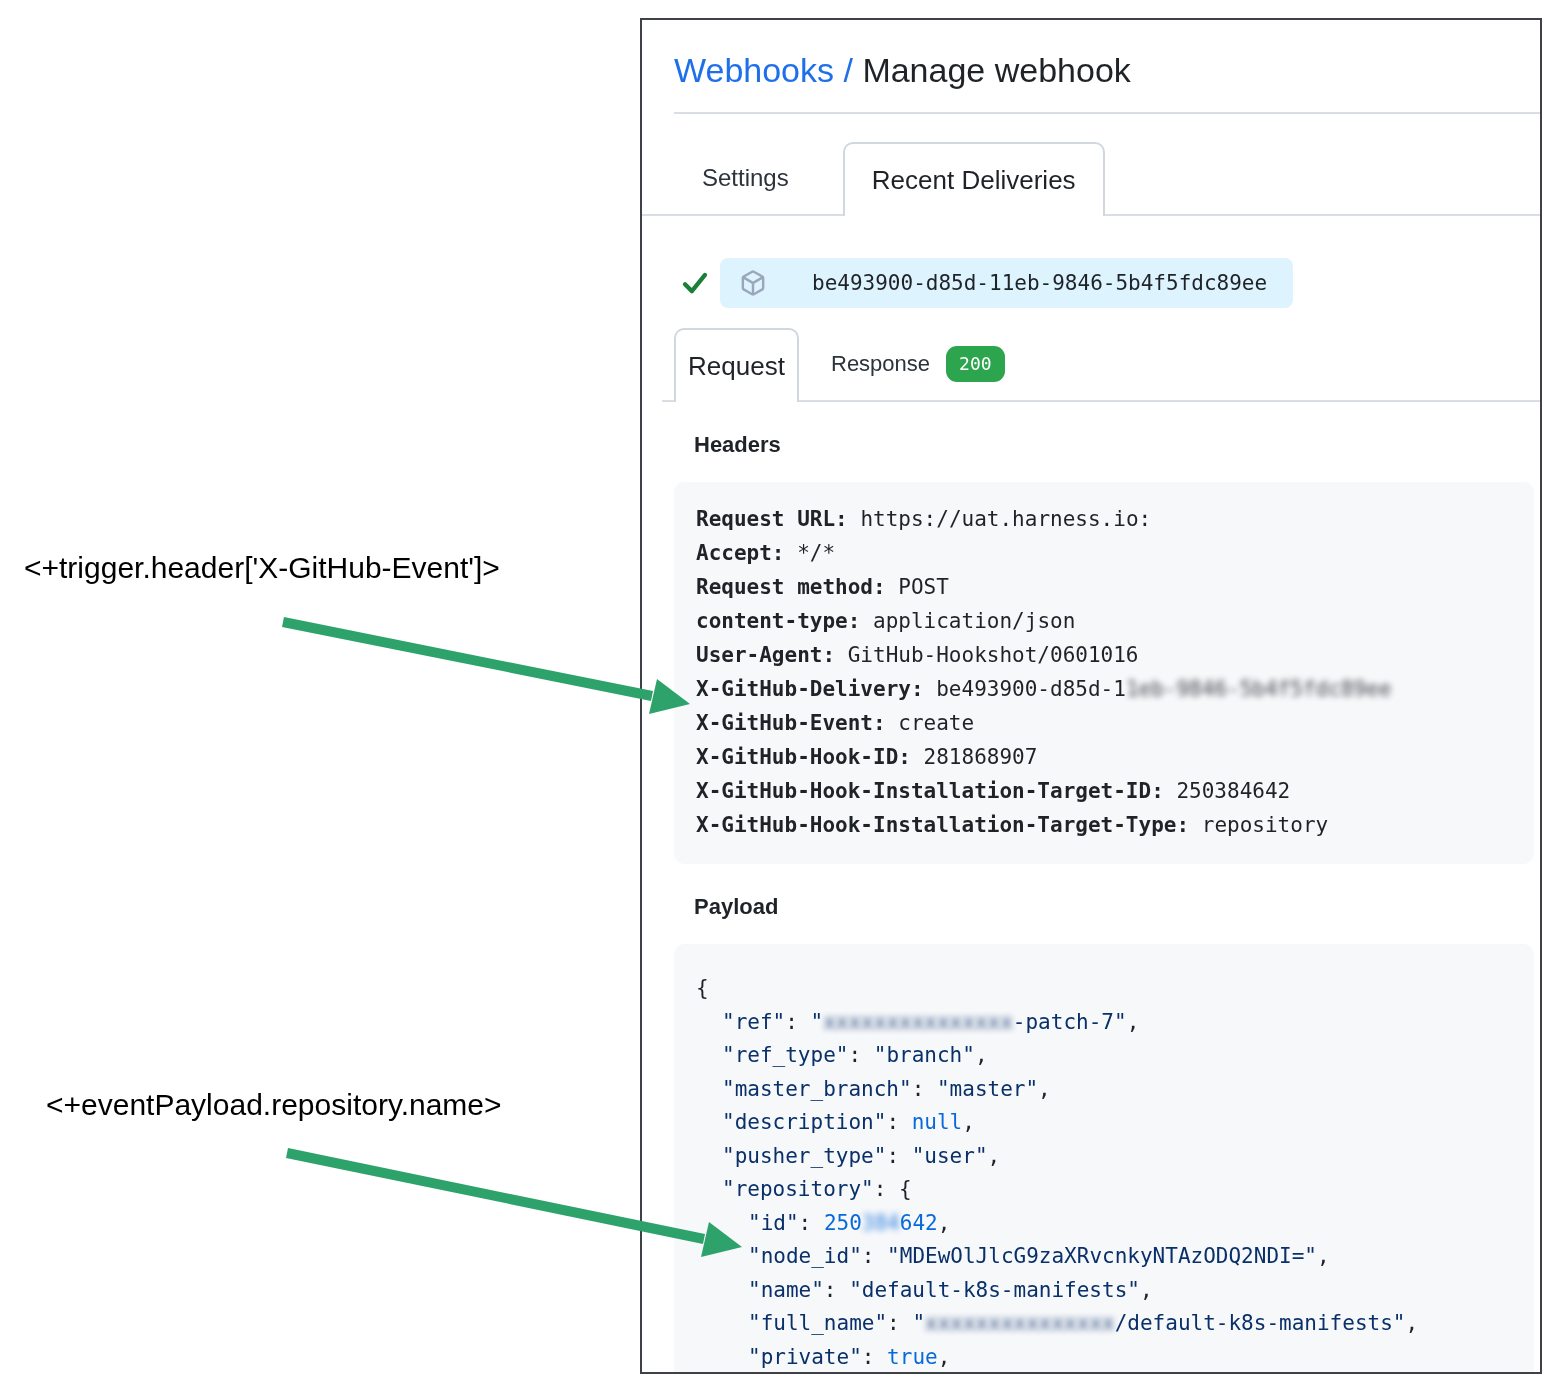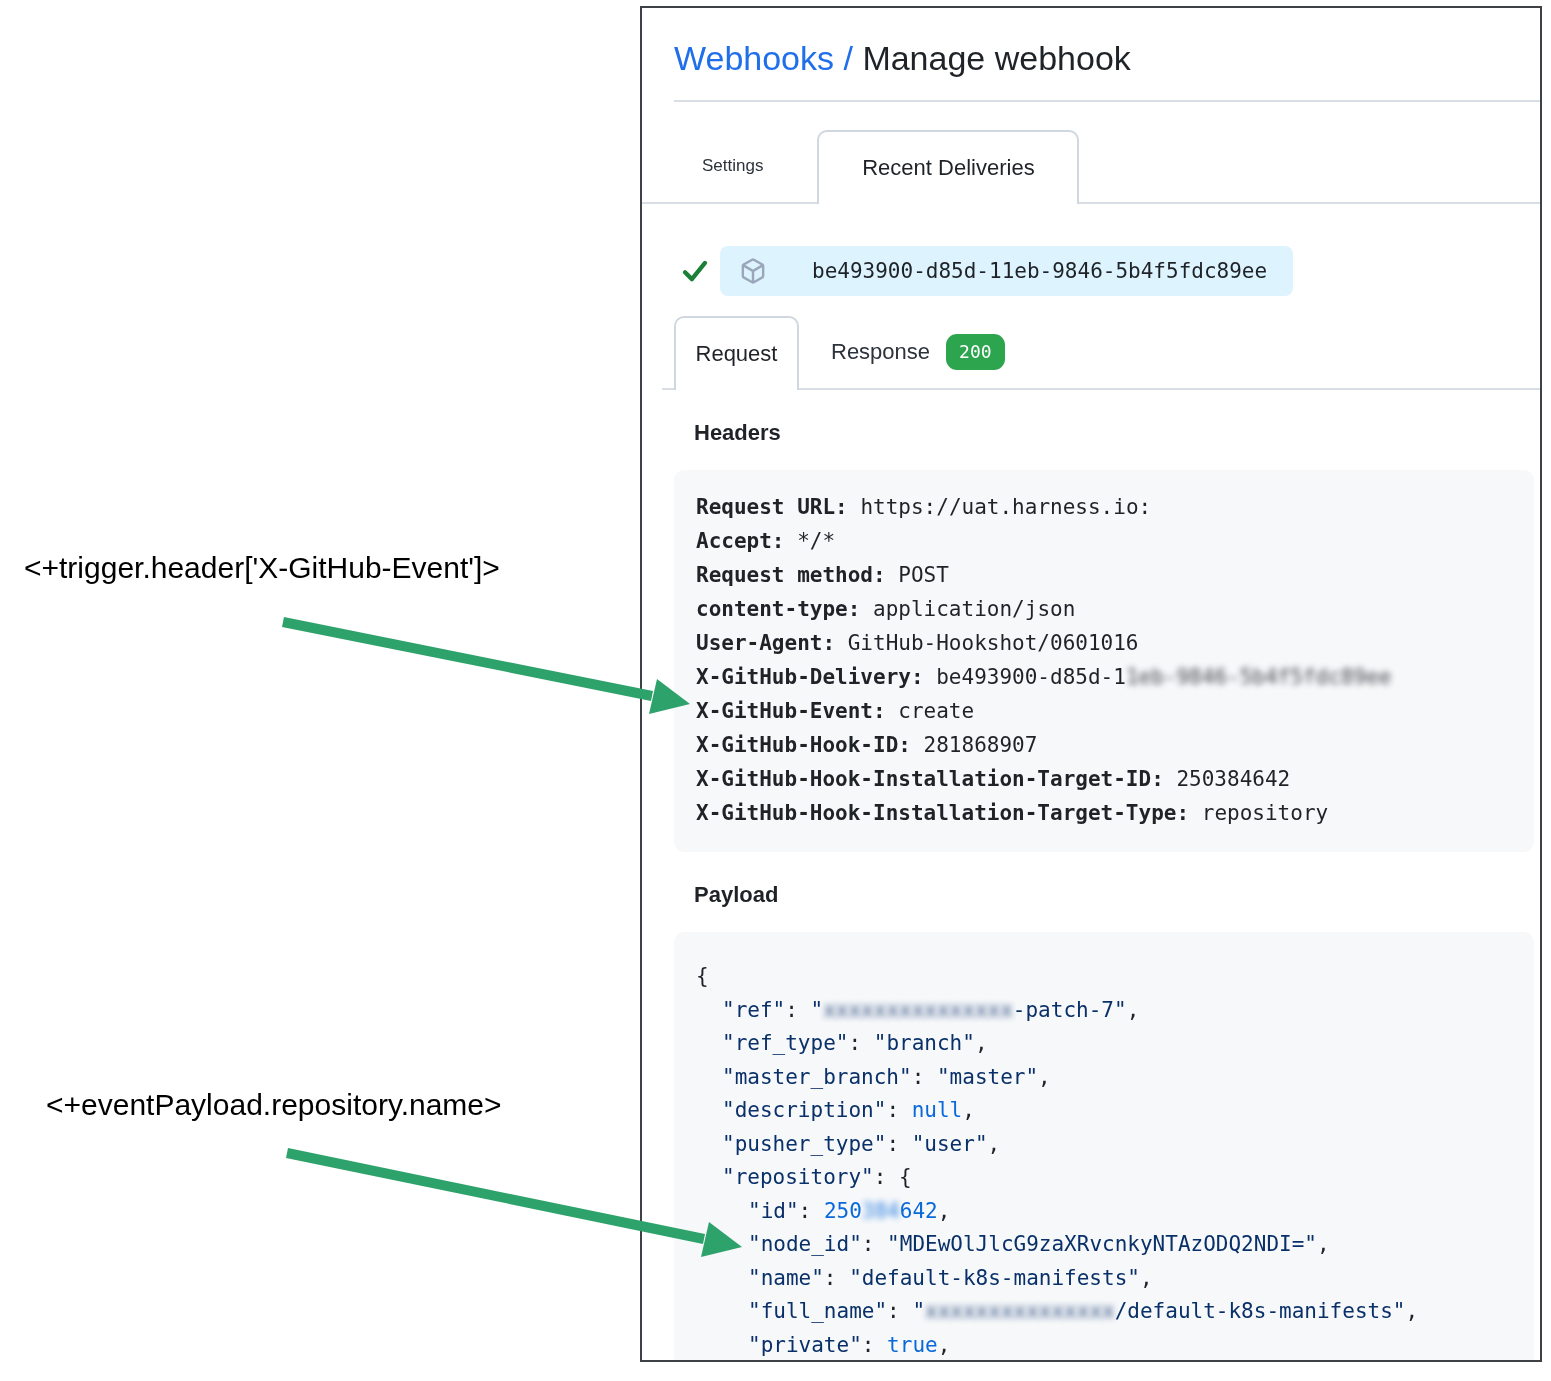--- a/index.html
+++ b/index.html
@@ -7,36 +7,36 @@
        font-family:"Liberation Sans",sans-serif;color:#1f2328;}
 
   
   .annotation{position:absolute;font-size:30px;color:#000;white-space:nowrap;}
   #ann1{left:24px;top:551px;}
   #ann2{left:46px;top:1088px;}
   #arrow-overlay{position:absolute;left:0;top:0;width:1551px;height:1381px;
                  z-index:20;pointer-events:none;}
 
   
-  .panel{position:absolute;left:640px;top:6px;width:902px;height:1356px;
+  .panel{position:absolute;left:640px;top:18px;width:902px;height:1356px;
          box-sizing:border-box;border:2px solid #3e4247;background:#fff;
          overflow:hidden;z-index:5;}
 
   .page-title{margin:28px 0 0 32px;font-size:34px;font-weight:400;line-height:44px;}
   .page-title .crumb-link{color:#1f6feb;}
   .page-title .crumb-current{color:#1f2328;}
   .title-rule{border:none;border-top:2px solid #d8dee4;margin:20px 0 0 32px;}
 
   
   .tabrow{display:flex;align-items:stretch;height:72px;border-bottom:2px solid #d8dee4;}
   .tabrow.first{margin-top:28px;}
-  .plain-tab{align-self:center;font-size:17px;color:#2d333b;cursor:default;}
+  .plain-tab{align-self:center;font-size:24px;color:#2d333b;cursor:default;}
   .active-tab{box-sizing:border-box;background:#fff;border:2px solid #d0d7de;border-bottom:none;
               border-radius:10px 10px 0 0;margin-bottom:-2px;display:flex;align-items:center;
-              justify-content:center;font-size:22px;color:#1f2328;}
+              justify-content:center;font-size:26px;color:#1f2328;}
   .tab-settings{margin-left:60px;margin-right:54px;}
   .tab-recent{width:262px;}
   .tabrow.sub{margin-left:20px;margin-top:20px;}
   .tab-request{width:125px;margin-left:12px;}
   .tab-response{align-self:center;margin-left:32px;font-size:22px;color:#2d333b;display:flex;align-items:center;}
   .status-badge{display:inline-block;margin-left:16px;background:#2da44e;color:#fff;
                 font-family:"DejaVu Sans Mono",monospace;font-size:18px;line-height:1;
                 padding:9px 13px;border-radius:11px;}
 
   

